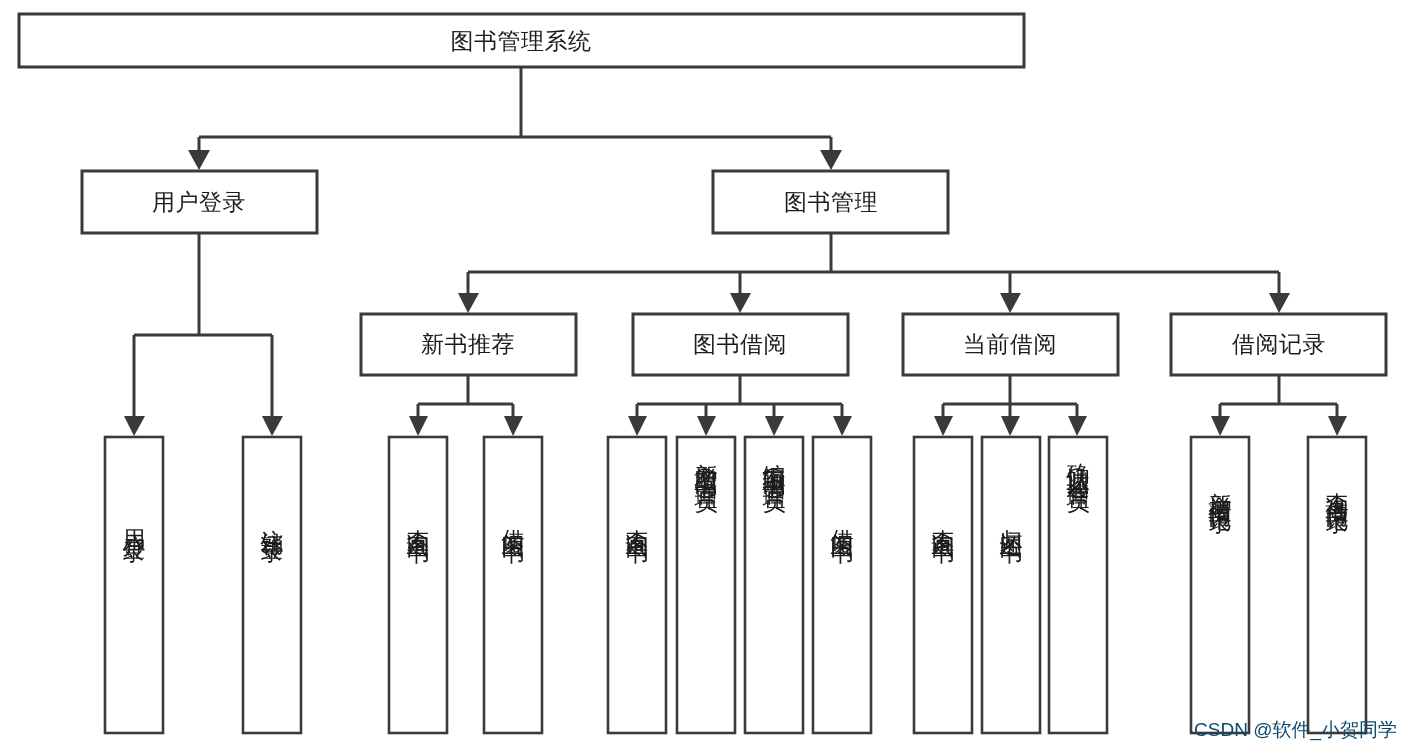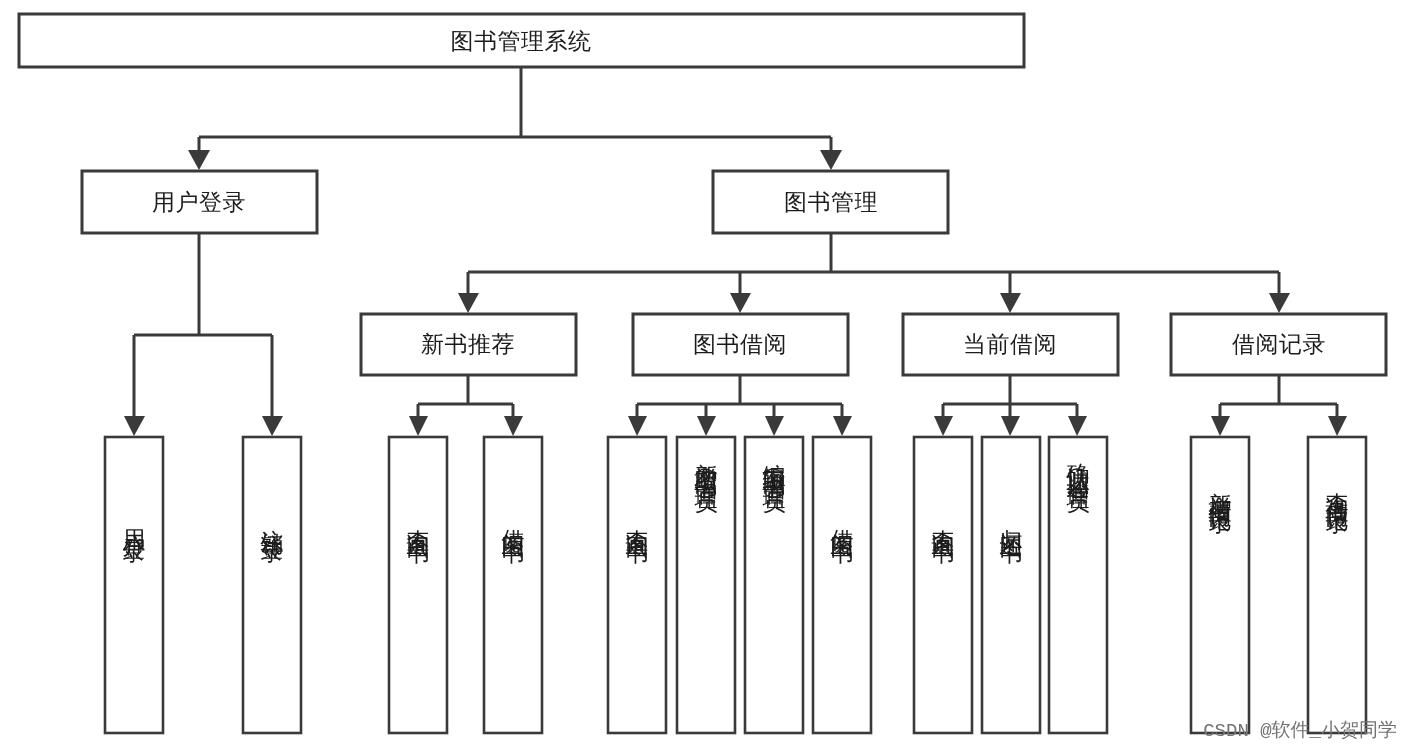--- a/index.html
+++ b/index.html
@@ -67,23 +67,23 @@
     font-size: 23px;
     color: #1c1c1c;
     line-height: 1;
     letter-spacing: 4px;
     white-space: nowrap;
   }
   #watermark {
     position: absolute;
     right: 8px;
     bottom: 4px;
-    font-family: Liberation Mono, monospace;
+    font-family: Liberation Sans, sans-serif;
     font-size: 19px;
-    color: #737373;
+    color: #0c4a6e;
     white-space: nowrap;
     pointer-events: none;
   }
 </style>
 </head>
 <body>
 
 <div id="diagram-root">
 
   <svg class="flow" viewBox="0 0 1405 747" xmlns="http://www.w3.org/2000/svg">

